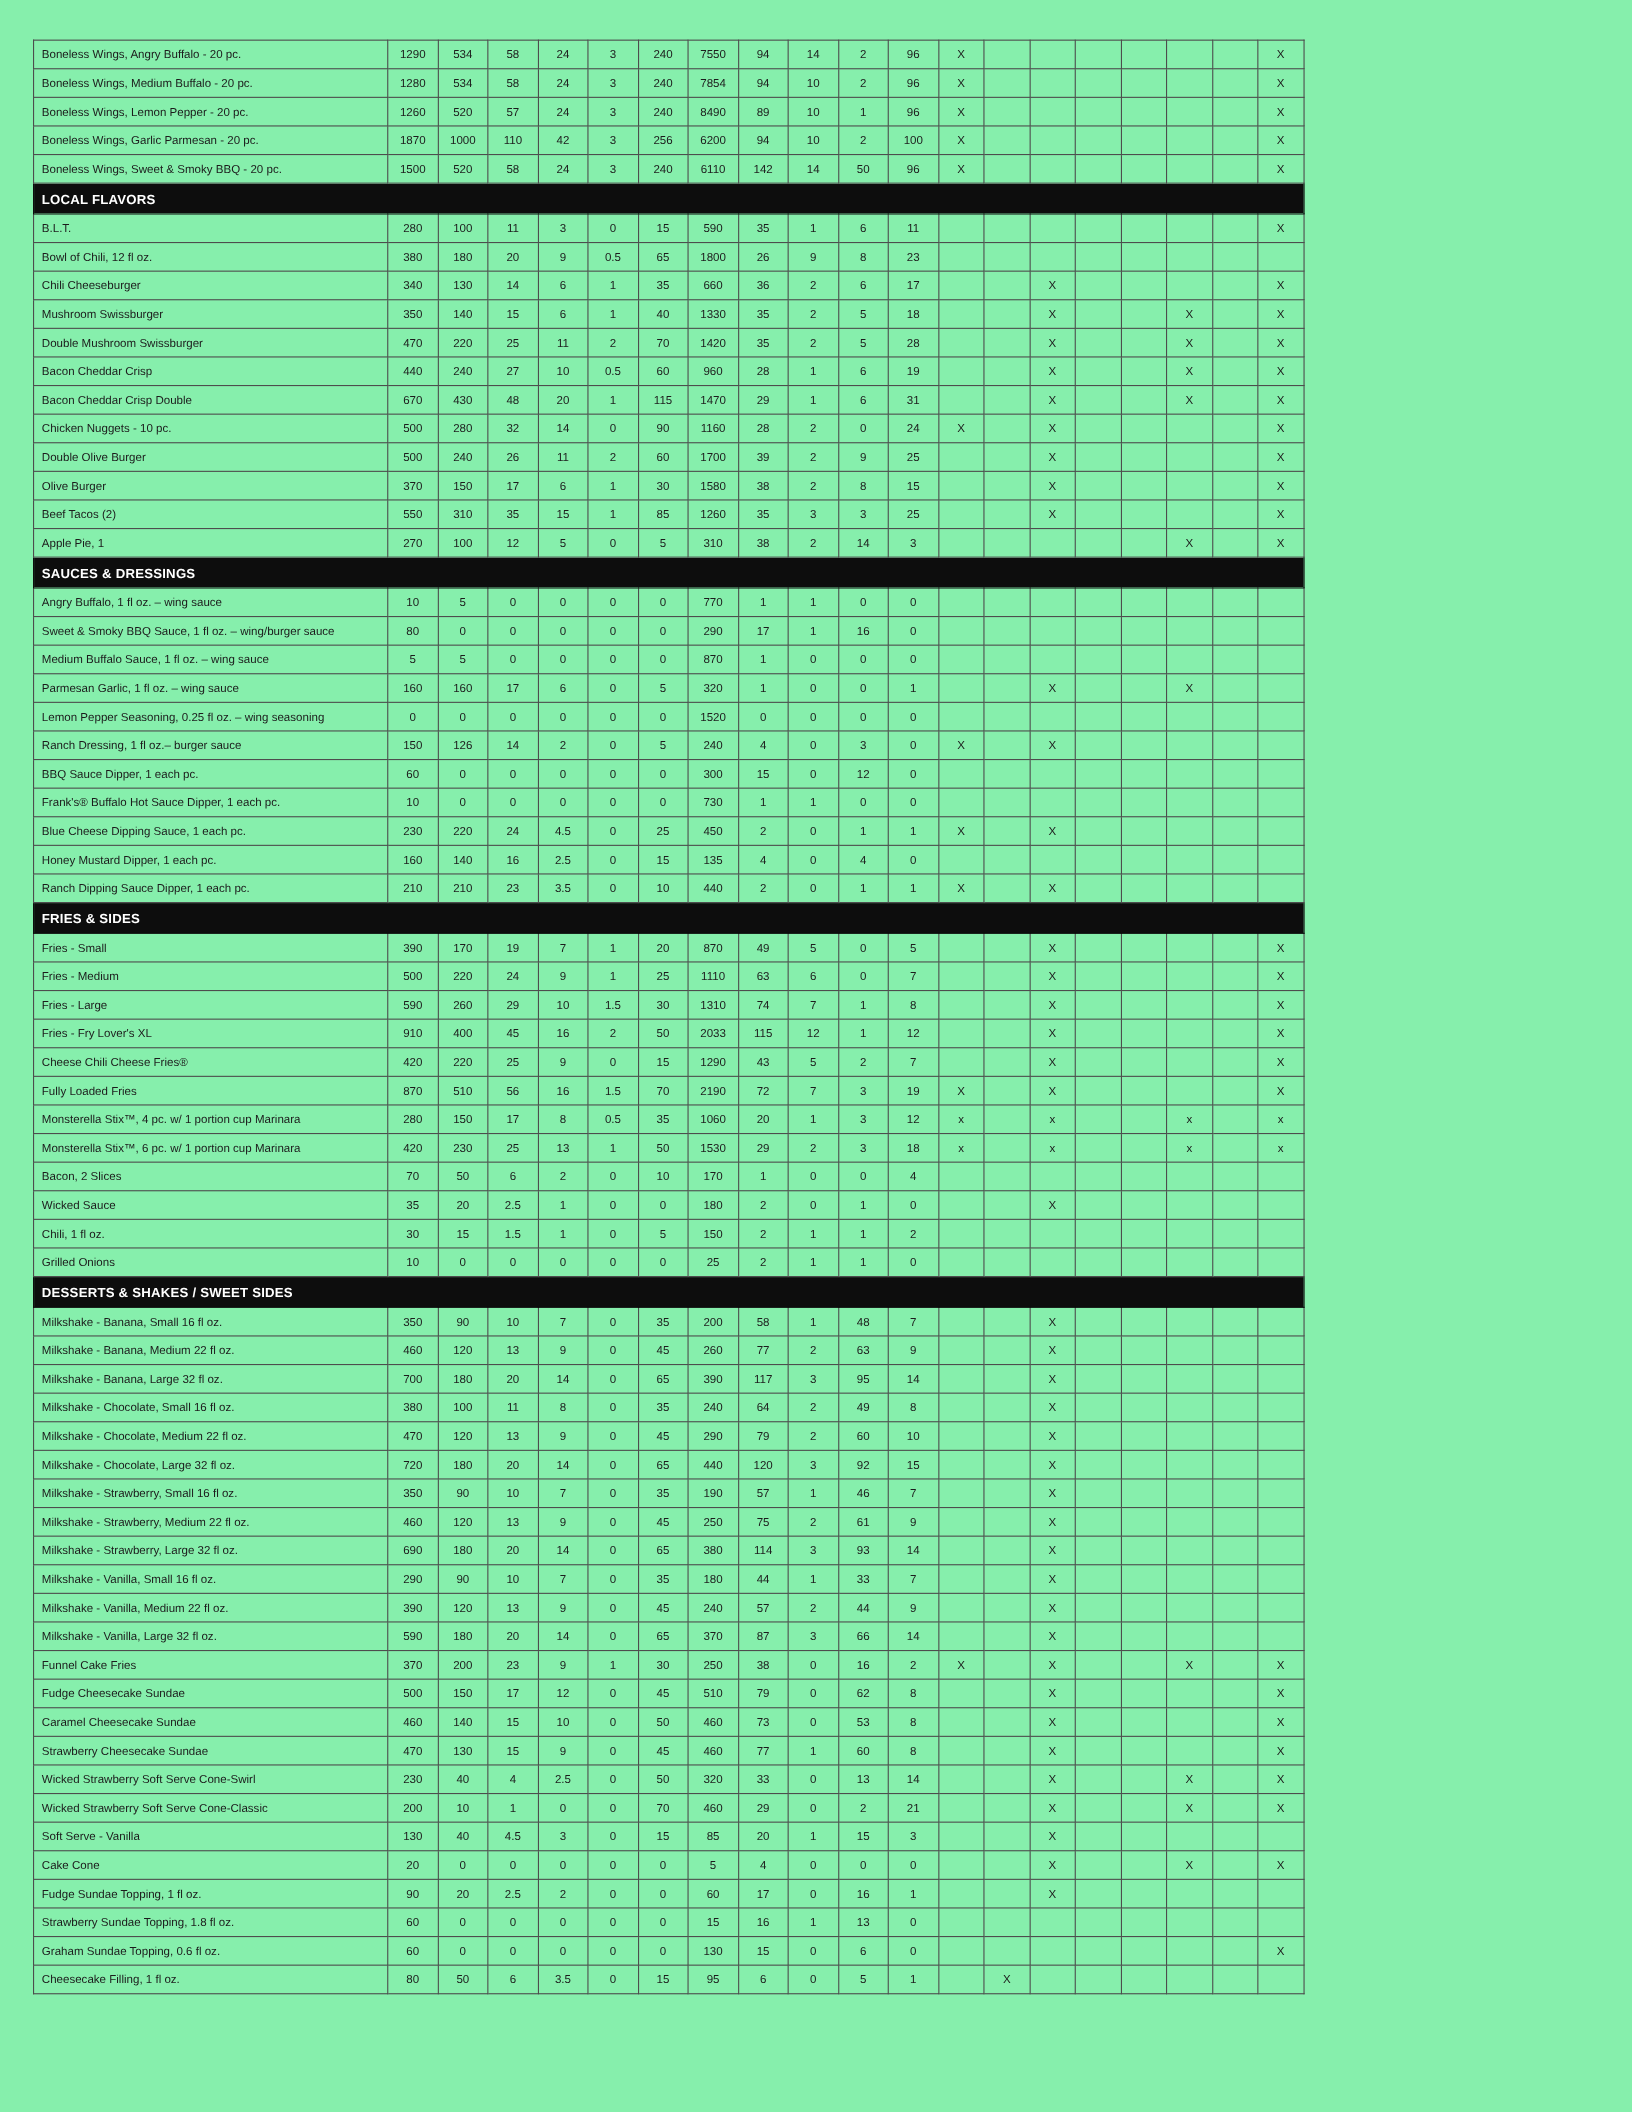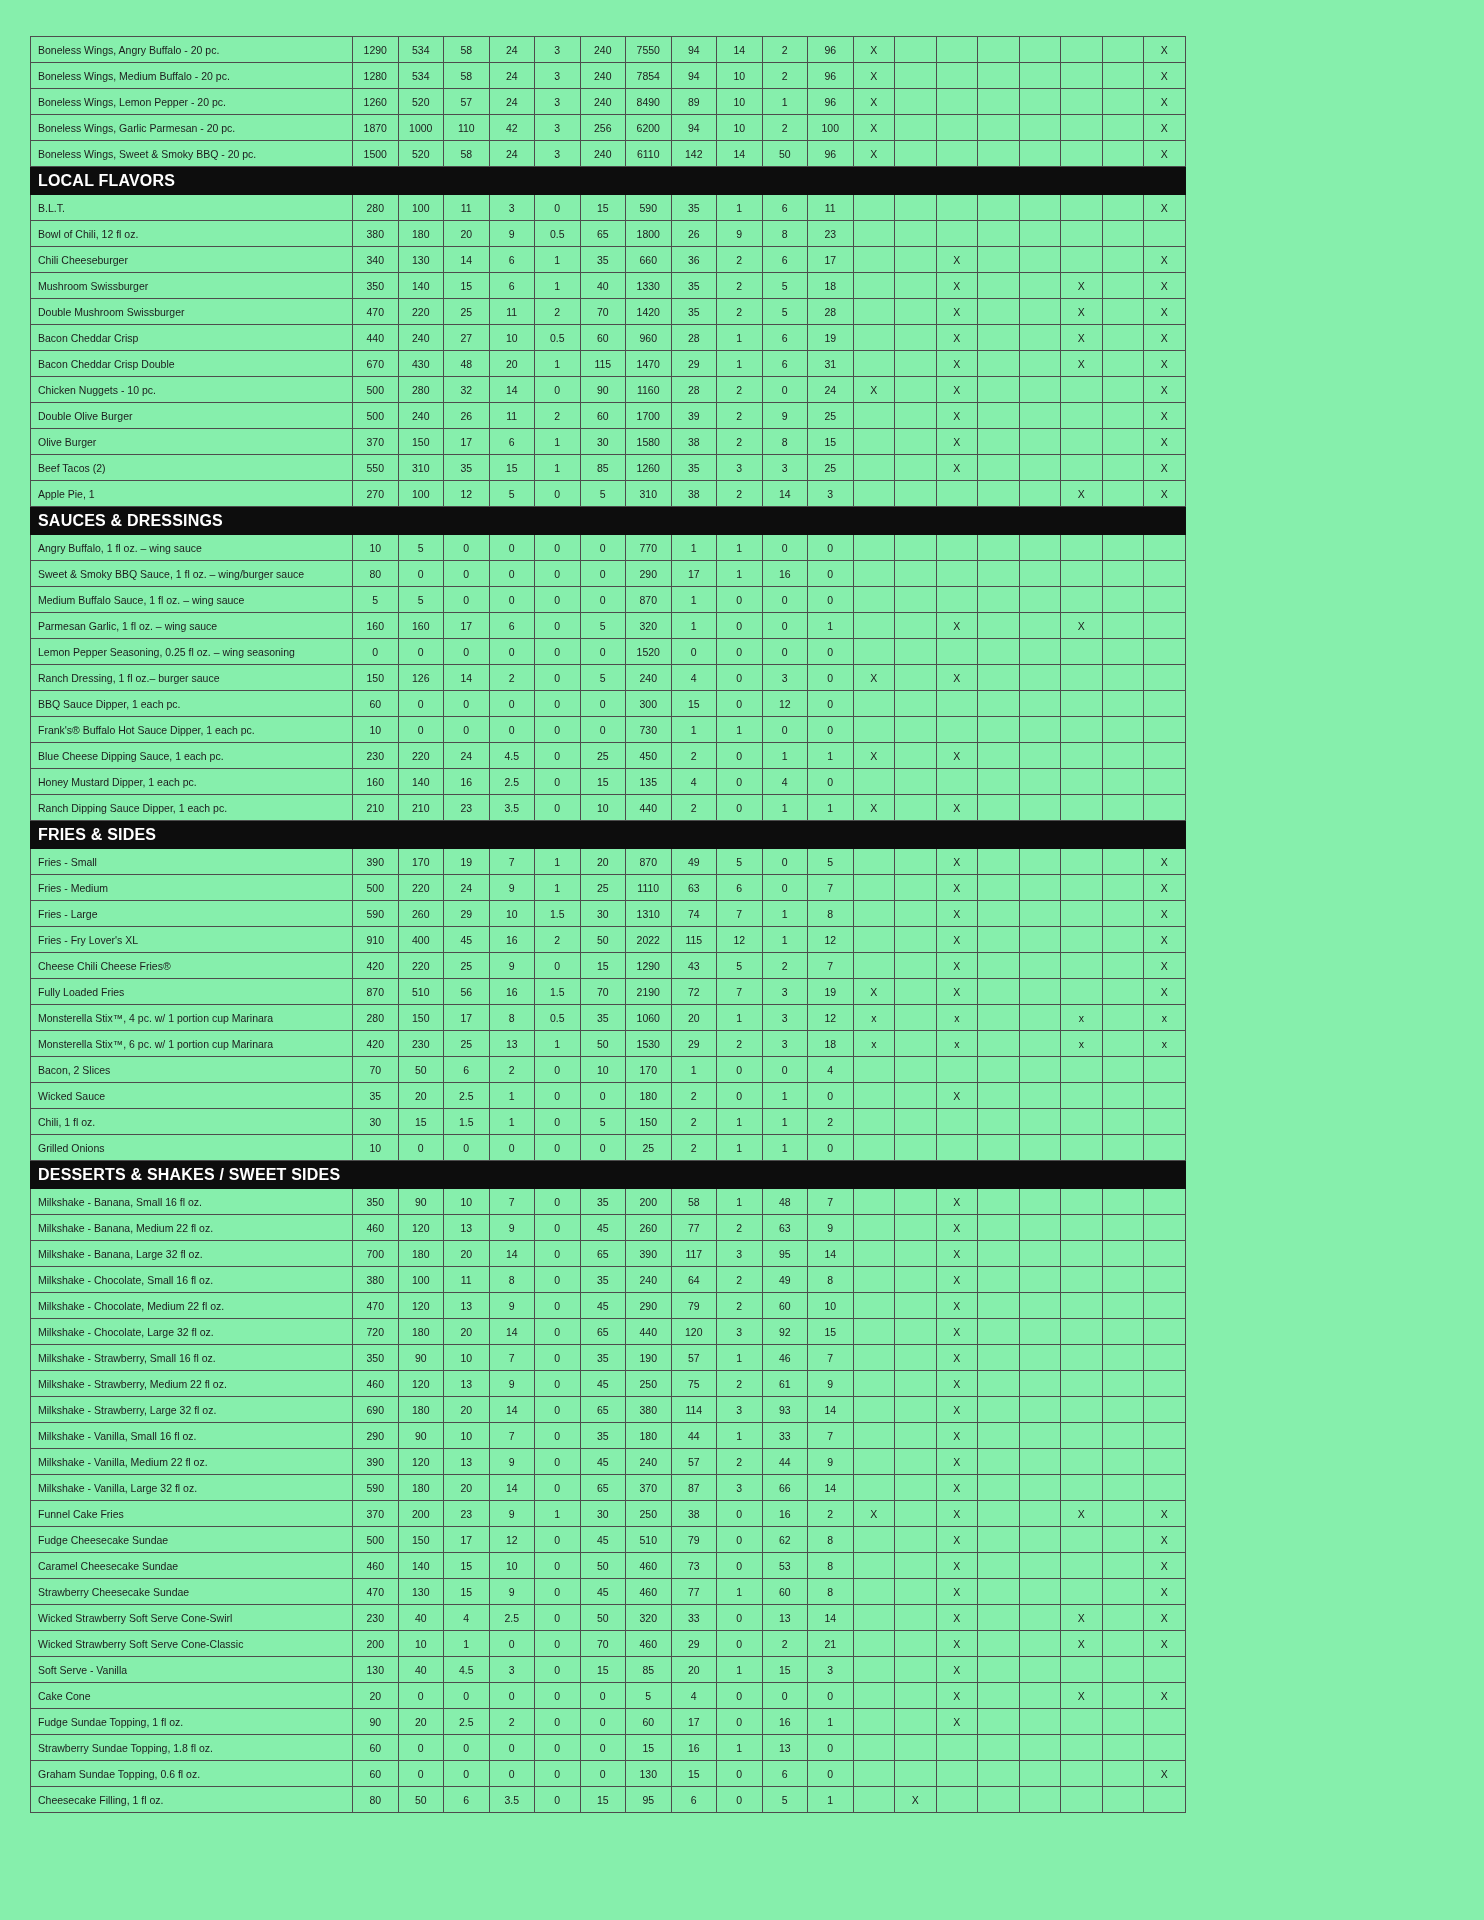--- a/index.html
+++ b/index.html
@@ -34,21 +34,21 @@
   td.num-cell, td.allergen-cell {
     font-size: 10.5px;
     text-align: center;
     padding: 0;
     height: 26px;
   }
   tr.section-row td.section-title {
     background: #0d0d0d;
     color: #ffffff;
     font-weight: bold;
-    font-size: 16px;
+    font-size: 12px;
     letter-spacing: 0.2px;
     height: 28px;
     padding: 0 0 0 7px;
     text-align: left;
     border: 1px solid #0d0d0d;
     white-space: nowrap;
     overflow: hidden;
   }
   col.c-name { width: 322px; }
   col.c-num  { width: 45.5px; }
@@ -775,21 +775,21 @@
             <td class="allergen-cell">X</td>
           </tr>
           <tr>
             <td class="name-cell">Fries - Fry Lover's XL</td>
             <td class="num-cell">910</td>
             <td class="num-cell">400</td>
             <td class="num-cell">45</td>
             <td class="num-cell">16</td>
             <td class="num-cell">2</td>
             <td class="num-cell">50</td>
-            <td class="num-cell">2022</td>
+            <td class="num-cell">2033</td>
             <td class="num-cell">115</td>
             <td class="num-cell">12</td>
             <td class="num-cell">1</td>
             <td class="num-cell">12</td>
             <td class="allergen-cell"></td>
             <td class="allergen-cell"></td>
             <td class="allergen-cell">X</td>
             <td class="allergen-cell"></td>
             <td class="allergen-cell"></td>
             <td class="allergen-cell"></td>

